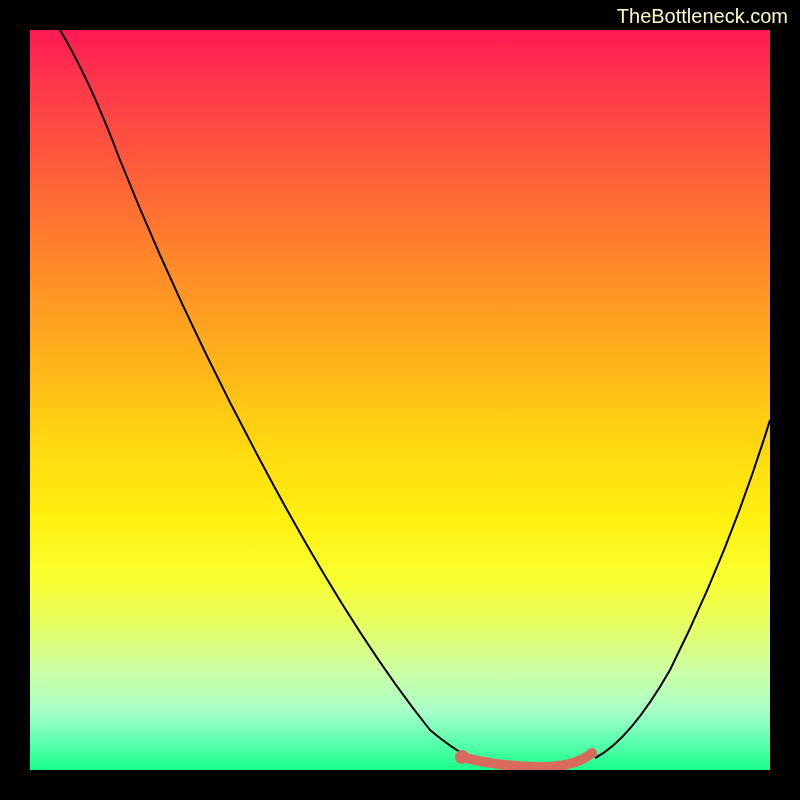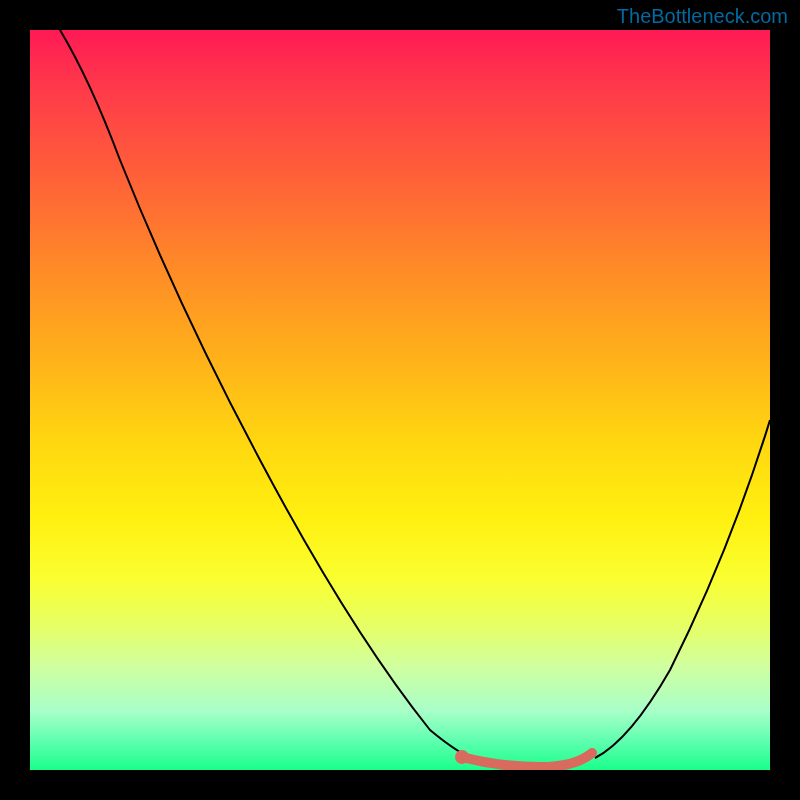--- a/index.html
+++ b/index.html
@@ -8,21 +8,21 @@
     height: 800px;
     background: #000;
     position: relative;
     font-family: Arial, sans-serif;
     overflow: hidden;
   }
   .attribution {
     position: absolute;
     top: 5px;
     right: 12px;
-    color: #0369a1;
+    color: #fef9c3;
     font-size: 20px;
     font-weight: 500;
     z-index: 10;
   }
   .plot-area {
     position: absolute;
     left: 30px;
     top: 30px;
     width: 740px;
     height: 740px;

